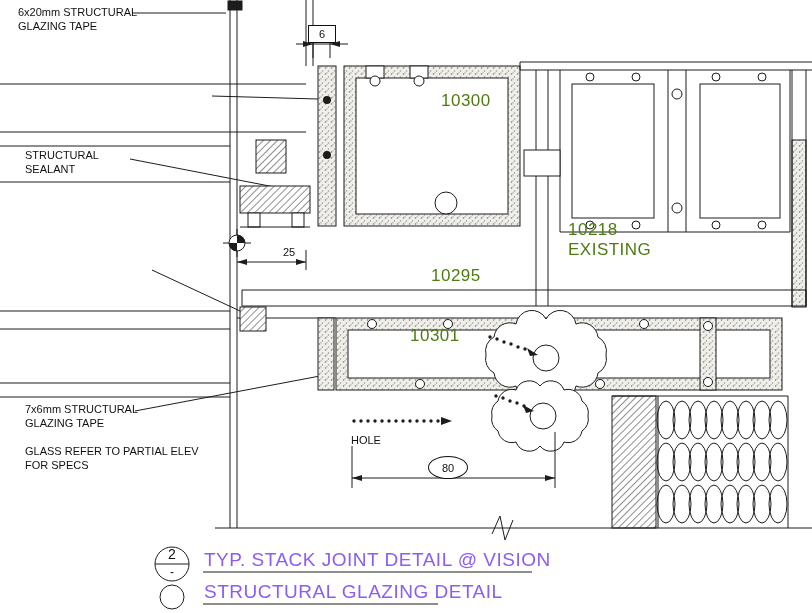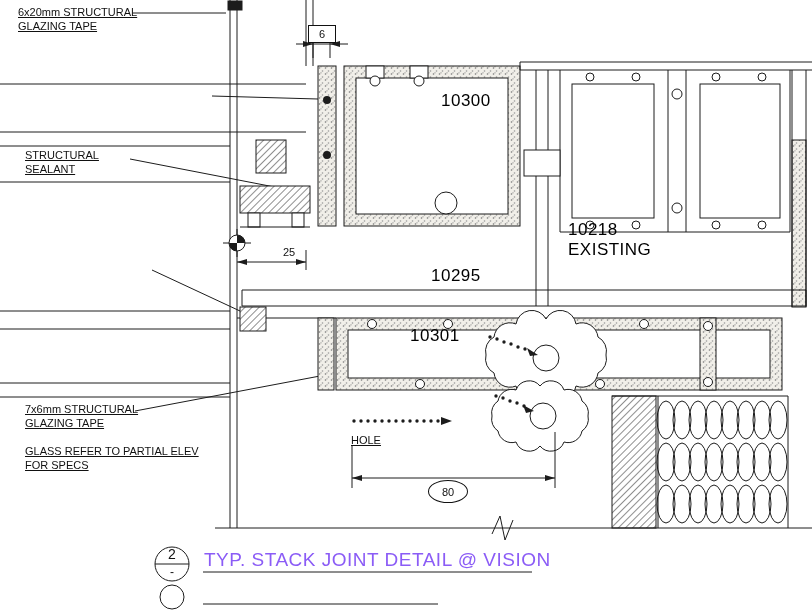--- a/index.html
+++ b/index.html
@@ -1,25 +1,25 @@
 <!DOCTYPE html>
 <html><head>
 <meta charset="utf-8">
 <style>
   html,body{margin:0;padding:0;background:#fff;}
   #stage{position:relative;width:812px;height:613px;background:#fff;overflow:hidden;
          font-family:"Liberation Sans",sans-serif;color:#111;}
   #linework{position:absolute;left:0;top:0;}
-  .note{position:absolute;font-size:11px;line-height:1.25;white-space:pre-line;color:#111;text-decoration:underline;}
-  .part{position:absolute;font-size:17px;line-height:1.2;white-space:pre-line;letter-spacing:.5px;color:#000000;}
+  .note{position:absolute;font-size:11px;line-height:1.25;white-space:pre-line;color:#111;}
+  .part{position:absolute;font-size:17px;line-height:1.2;white-space:pre-line;letter-spacing:.5px;color:#4d7c0f;}
   .dimbox{position:absolute;font-size:11px;background:#fff;border:1px solid #111;
           display:flex;align-items:center;justify-content:center;}
   .dimplain{position:absolute;font-size:11px;background:#fff;padding:0 2px;margin-left:23px;}
   .dimoval{position:absolute;font-size:11px;background:#fff;border:1px solid #111;border-radius:50%;
-           display:flex;align-items:center;justify-content:center;margin-top:24px;}
+           display:flex;align-items:center;justify-content:center;}
   .bubbletext{position:absolute;width:34px;text-align:center;font-size:14px;}
   .titleline{position:absolute;font-size:19px;letter-spacing:.5px;color:#8b5cf6;}
 </style>
 </head>
 <body>
 
 <div id="stage">
 
   <svg id="linework" width="812" height="613" viewBox="0 0 812 613">
     <defs>
@@ -274,14 +274,15 @@
   <div class="part" style="left:431px;top:266px">10295</div>
   <div class="part" style="left:410px;top:326px">10301</div>
 
   <div class="dimbox" style="left:308px;top:25px;width:26px;height:16px">6</div>
   <div class="dimplain" style="left:258px;top:246px">25</div>
   <div class="dimoval" style="left:428px;top:456px;width:38px;height:21px">80</div>
 
   <div class="bubbletext" style="left:155px;top:546px">2</div>
   <div class="bubbletext" style="left:155px;top:565px;font-size:12px">-</div>
   <div class="titleline" style="left:204px;top:549px">TYP. STACK JOINT DETAIL @ VISION</div>
+  <div class="titleline" style="left:204px;top:581px">STRUCTURAL GLAZING DETAIL</div>
 
 </div>
 
 </body></html>

